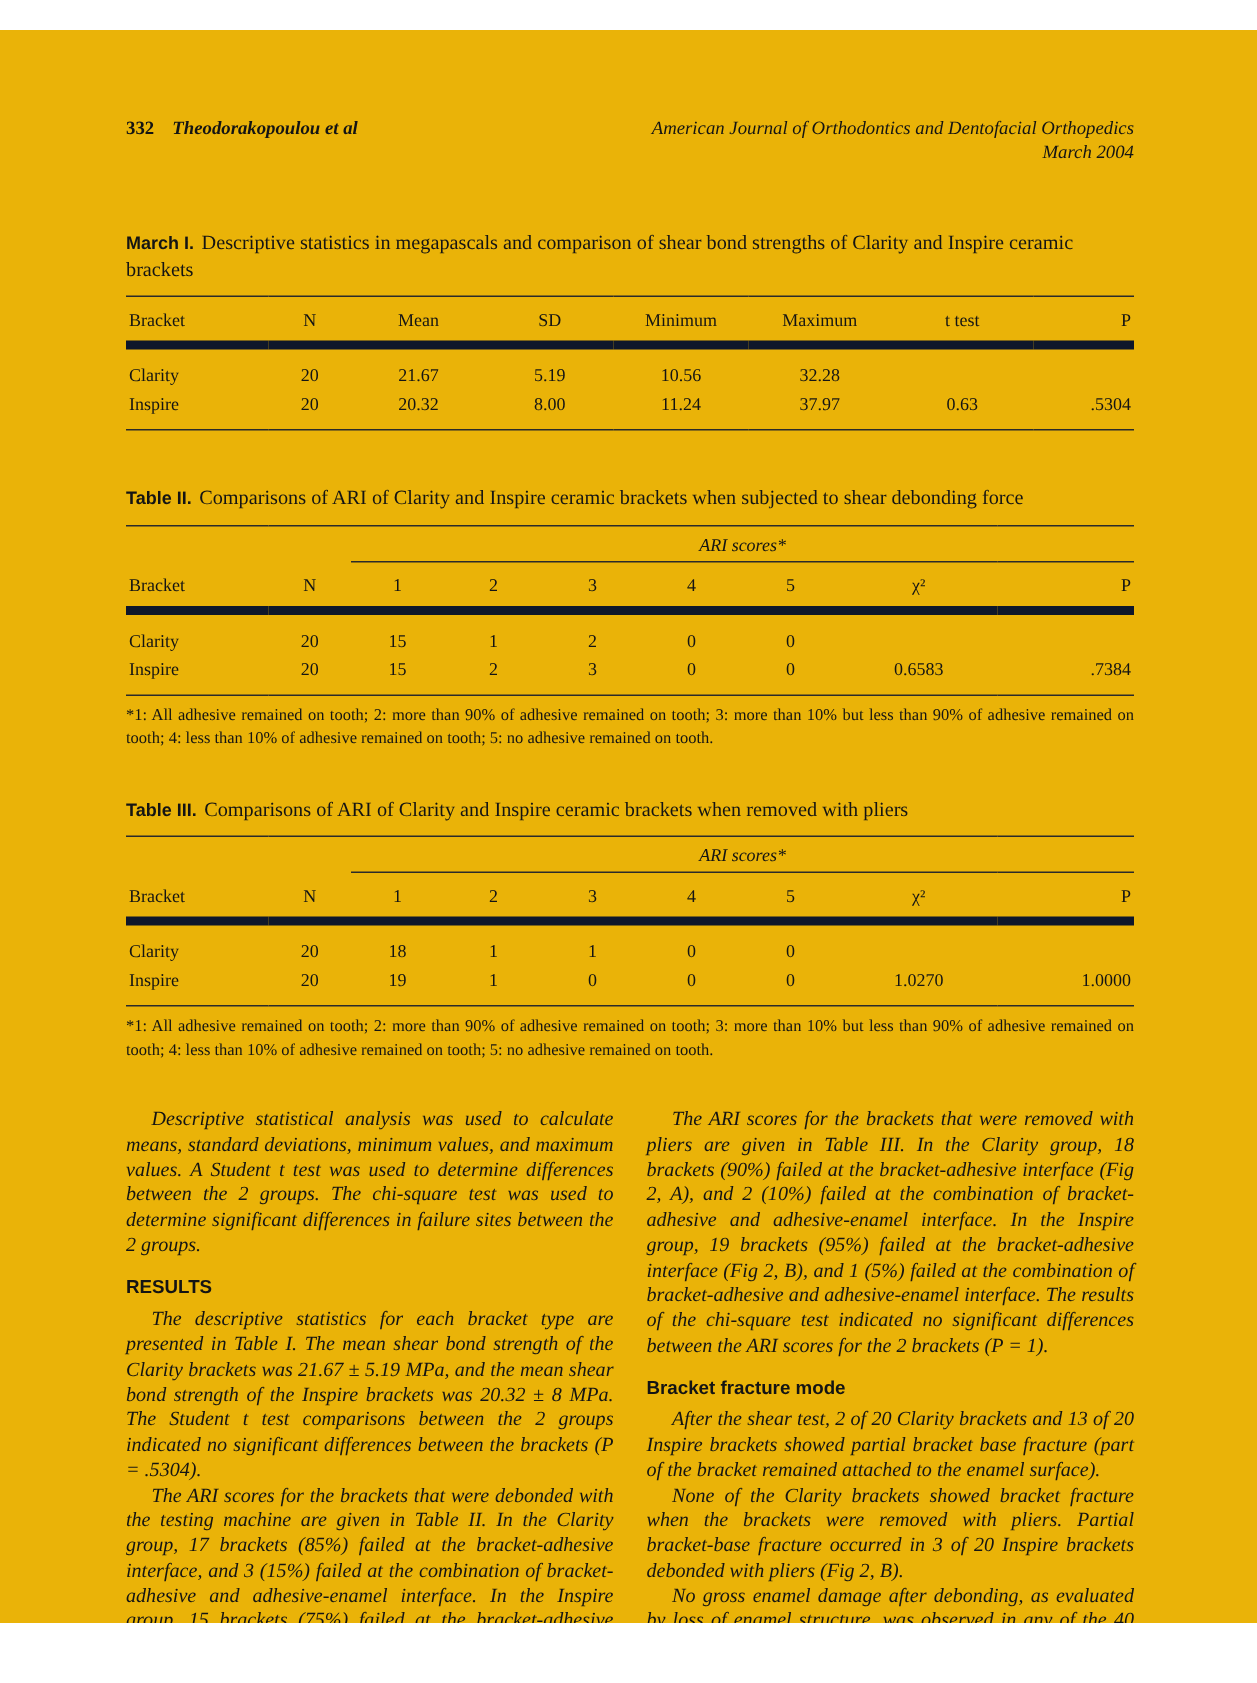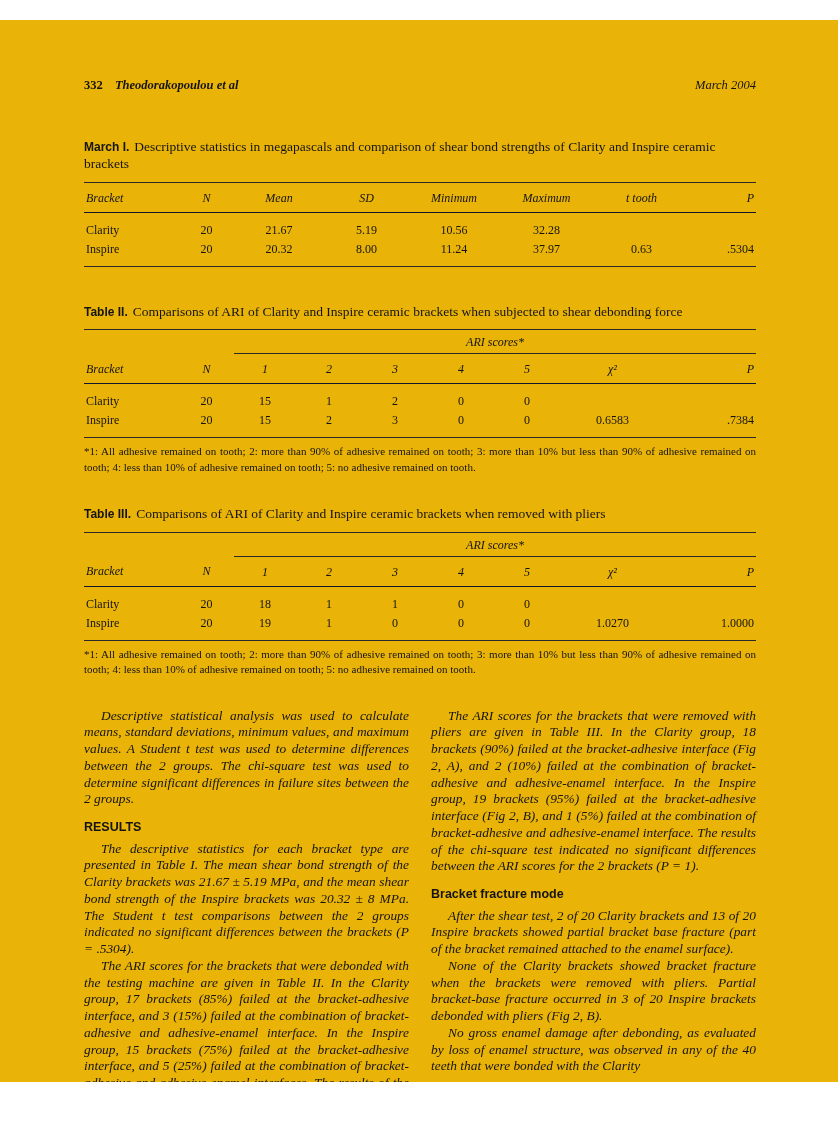--- a/index.html
+++ b/index.html
@@ -59,23 +59,22 @@
   }
   table.data-table th, table.data-table td {
     text-align: center;
     padding: 2px 2px;
     font-weight: 400;
     overflow: hidden;
   }
   table.data-table .al { text-align: left; }
   table.data-table .ar { text-align: right; }
   tr.hdr-row th {
-    font-style: italic;
     padding: 8px 2px 6px 2px;
-    border-bottom: 1px solid #0f172a;
+    border-bottom: 6px solid #0f172a;
   }
   tr.spanner-row td { padding: 5px 2px 3px 2px; }
   td.spanner {
     font-style: italic;
     border-bottom: 1px solid #2a2a2a;
   }
   tbody tr.first td { padding-top: 10px; }
   tbody tr.last td { padding-bottom: 9px; }
   .footnote {
     margin: 6px 0 0 0;
@@ -110,20 +109,21 @@
 
 <div class="page">
   <div class="content">
 
     <header class="running-head">
       <div class="rh-left">
         <span class="pg-num">332</span>
         <span class="rh-author">Theodorakopoulou et al</span>
       </div>
       <div class="rh-right">
+        <div>American Journal of Orthodontics and Dentofacial Orthopedics</div>
         <div>March 2004</div>
       </div>
     </header>
 
     <section class="t1">
       <p class="tbl-caption">
         <span class="tbl-label">March I.</span><span>Descriptive statistics in megapascals and comparison of shear bond strengths of Clarity and Inspire ceramic brackets</span>
       </p>
       <table class="data-table">
         <colgroup>
@@ -137,21 +137,21 @@
             <col style="width:67px">
         </colgroup>
         <thead>
           <tr class="hdr-row">
             <th class="al">Bracket</th>
             <th>N</th>
             <th>Mean</th>
             <th>SD</th>
             <th>Minimum</th>
             <th>Maximum</th>
-            <th>t tooth</th>
+            <th>t test</th>
             <th class="ar">P</th>
           </tr>
         </thead>
         <tbody>
           <tr class="first">
             <td class="al">Clarity</td>
             <td>20</td>
             <td>21.67</td>
             <td>5.19</td>
             <td>10.56</td>

